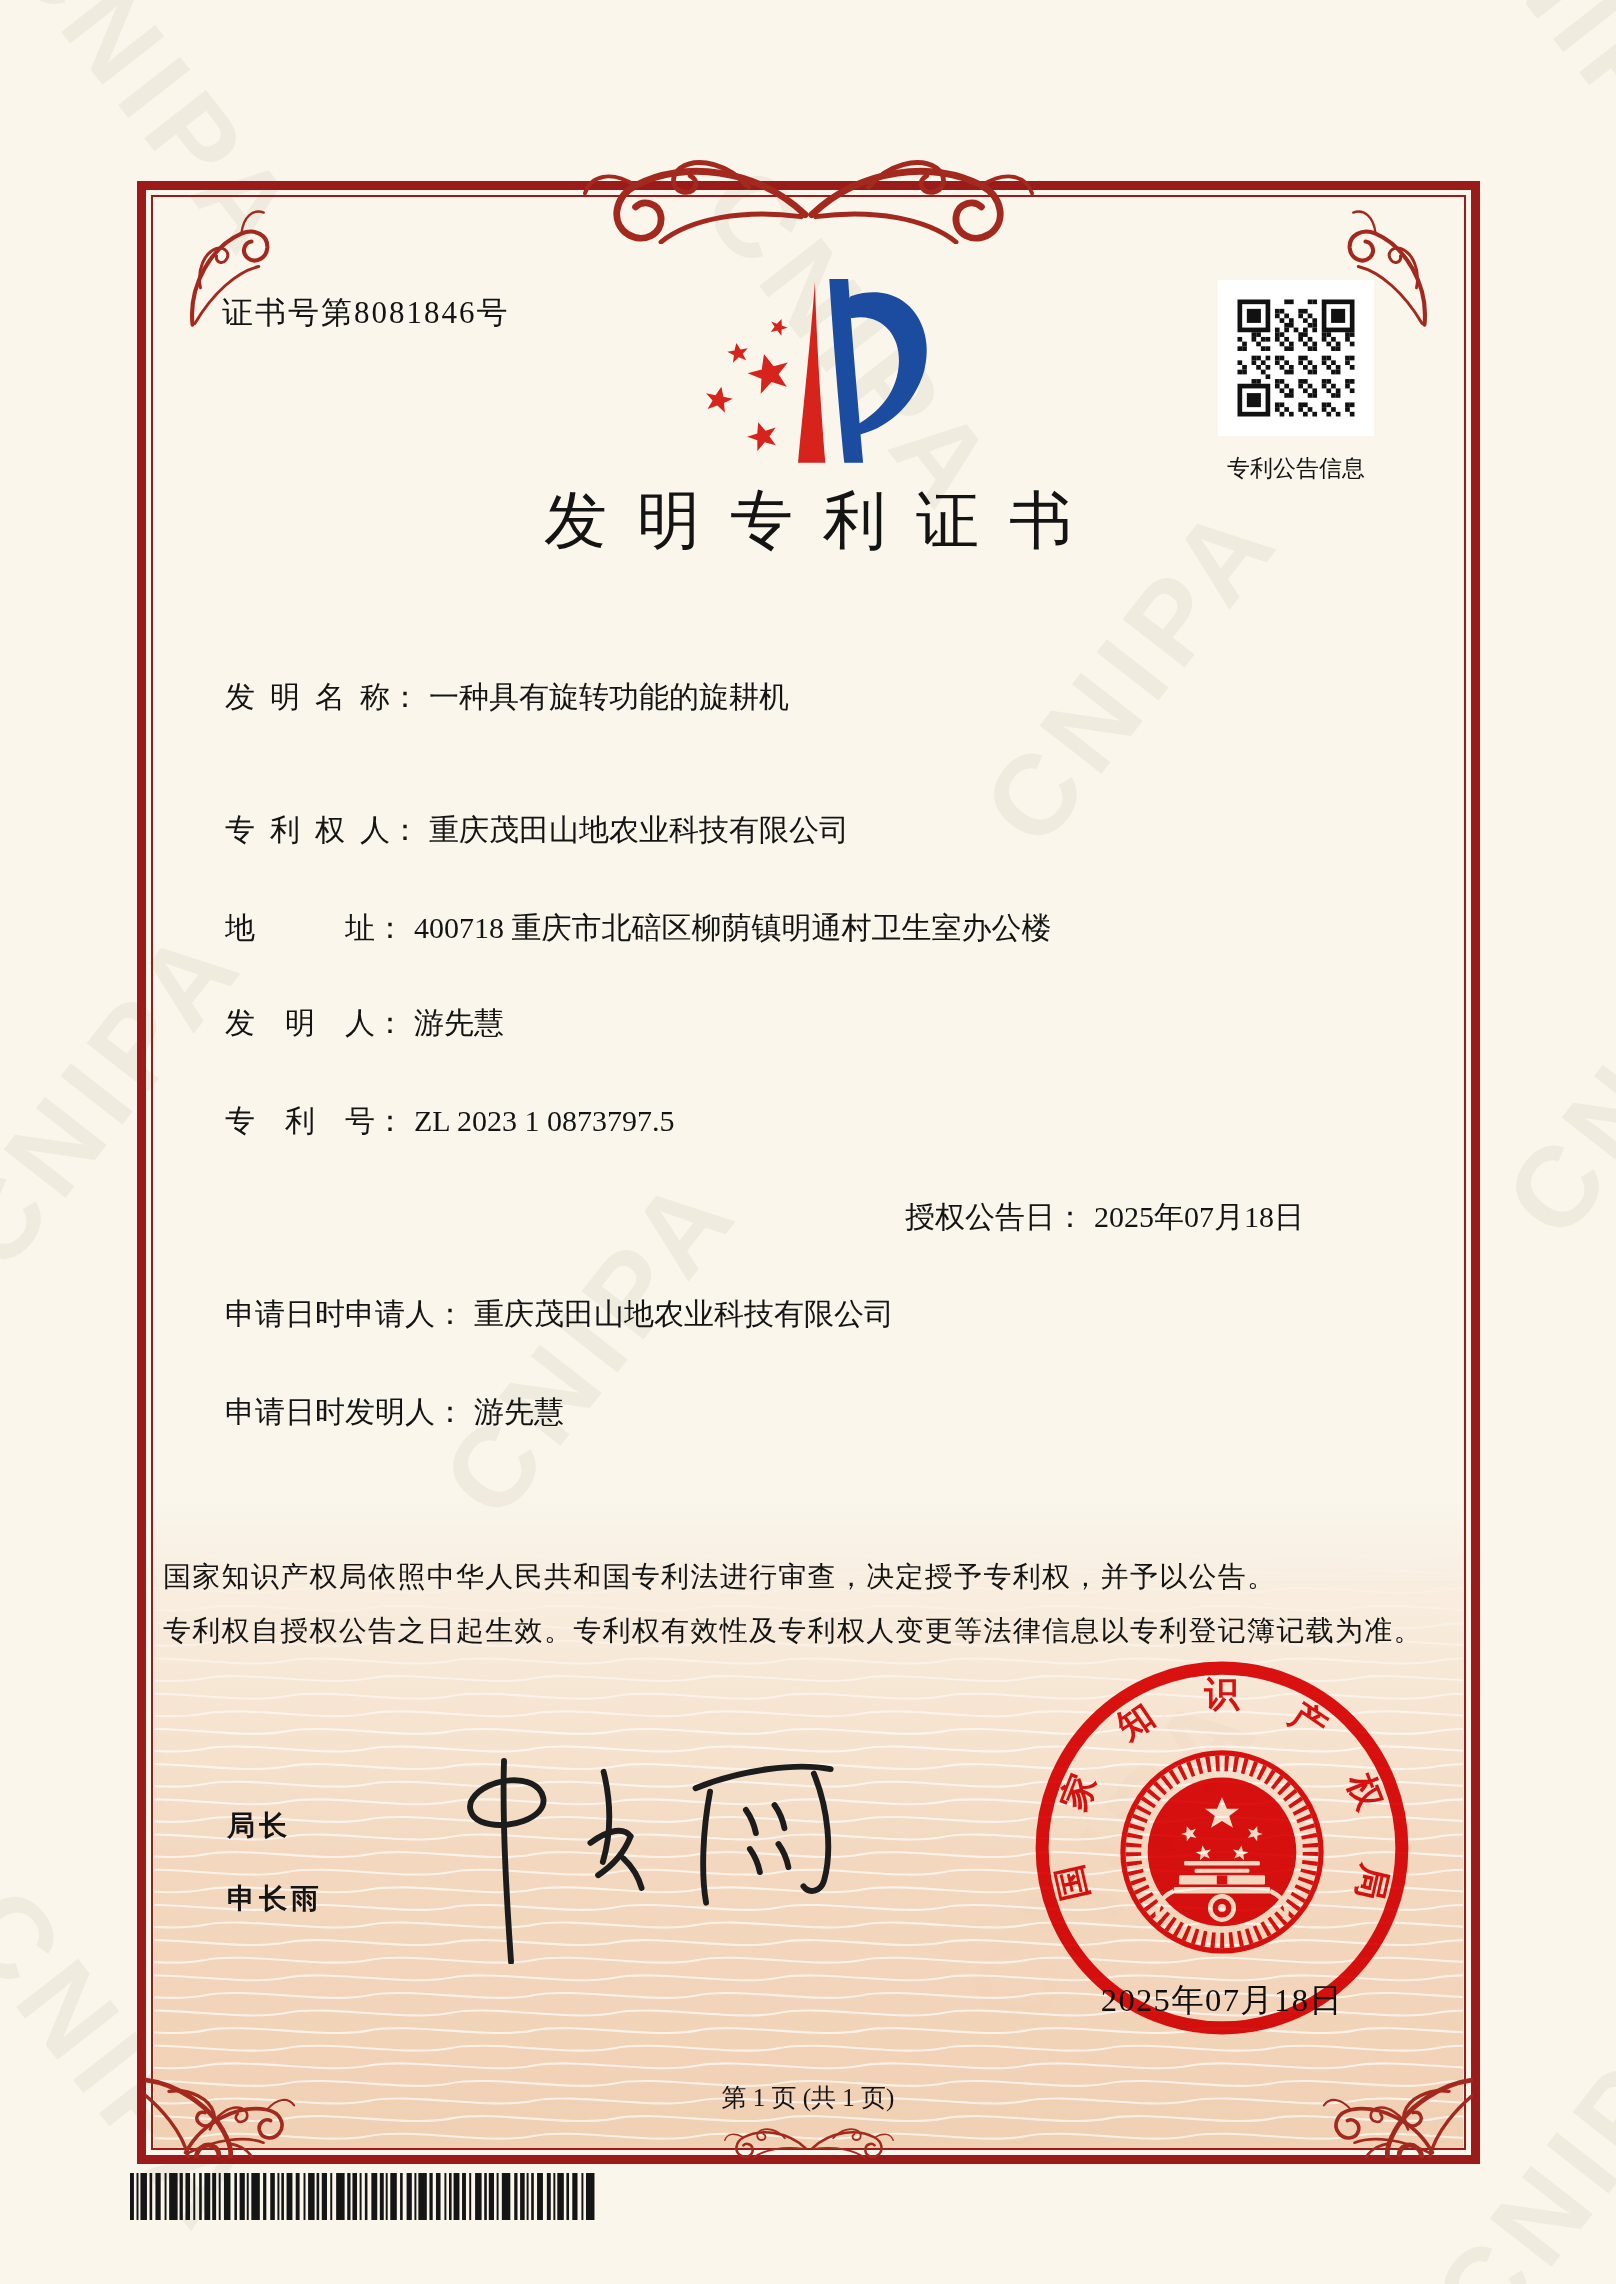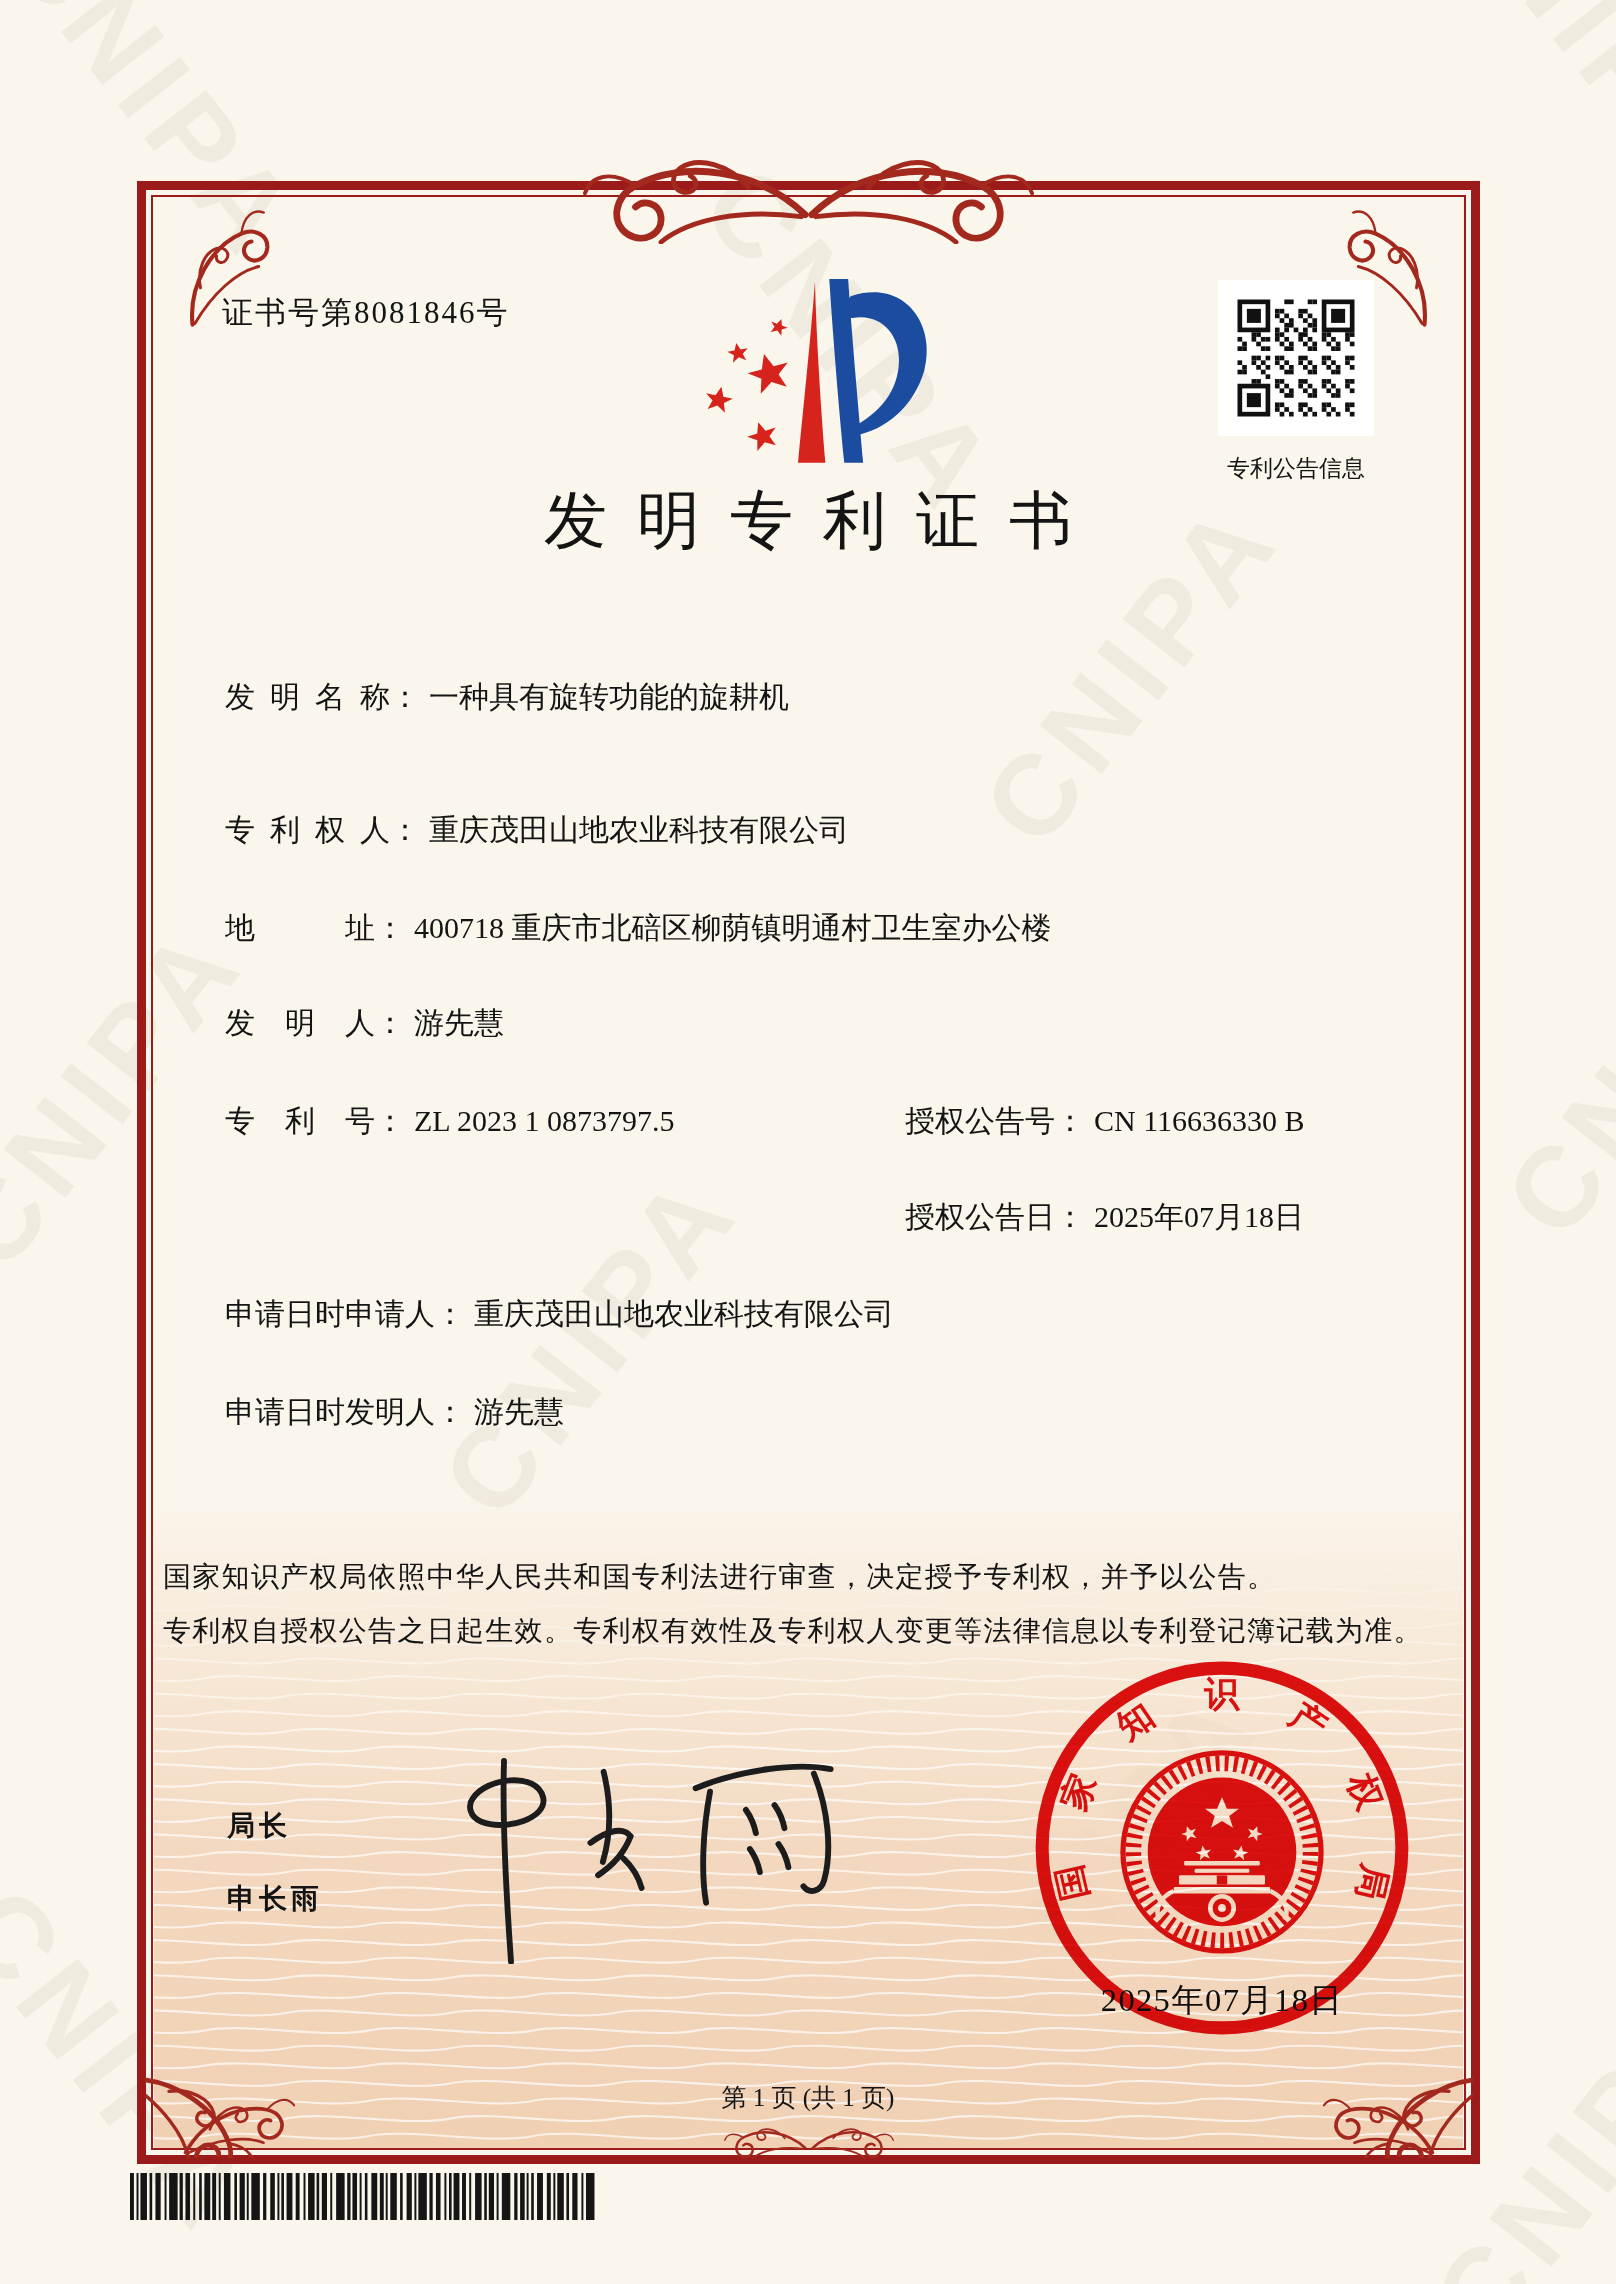--- a/index.html
+++ b/index.html
@@ -343,23 +343,20 @@
   </div>
   <div class="row" style="top:908px">
     <span class="lbl">地　　　址：</span><span class="val">400718 重庆市北碚区柳荫镇明通村卫生室办公楼</span>
   </div>
   <div class="row" style="top:1003px">
     <span class="lbl">发　明　人：</span><span class="val">游先慧</span>
   </div>
   <div class="row" style="top:1101px">
     <span class="lbl">专　利　号：</span><span class="val">ZL 2023 1 0873797.5</span>
   </div>
-  <div class="row rcol" style="top:1101px">
-    <span class="lbl">授权公告号：</span><span class="val">CN 116636330 B</span>
-  </div>
   <div class="row rcol" style="top:1197px">
     <span class="lbl">授权公告日：</span><span class="val">2025年07月18日</span>
   </div>
   <div class="row" style="top:1294px">
     <span class="lbl">申请日时申请人：</span><span class="val">重庆茂田山地农业科技有限公司</span>
   </div>
   <div class="row" style="top:1392px">
     <span class="lbl">申请日时发明人：</span><span class="val">游先慧</span>
   </div>
 

